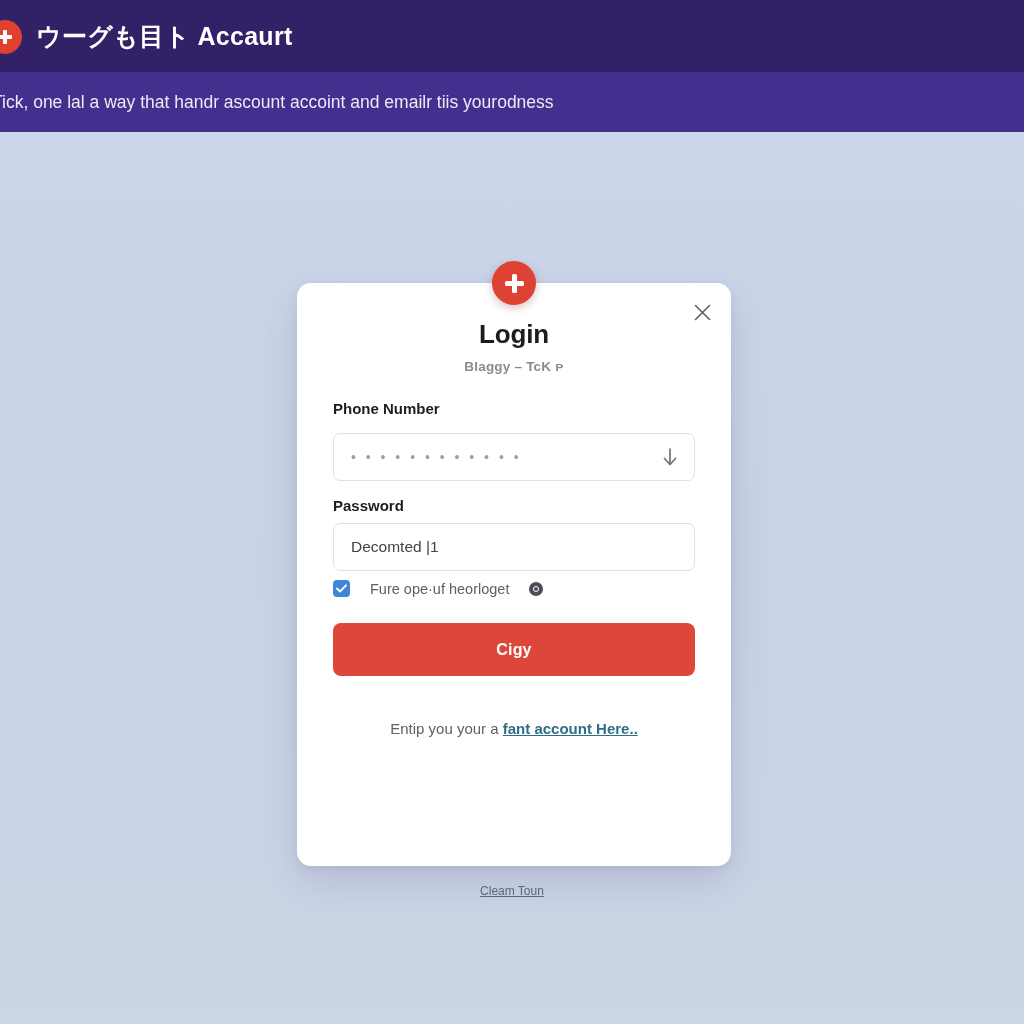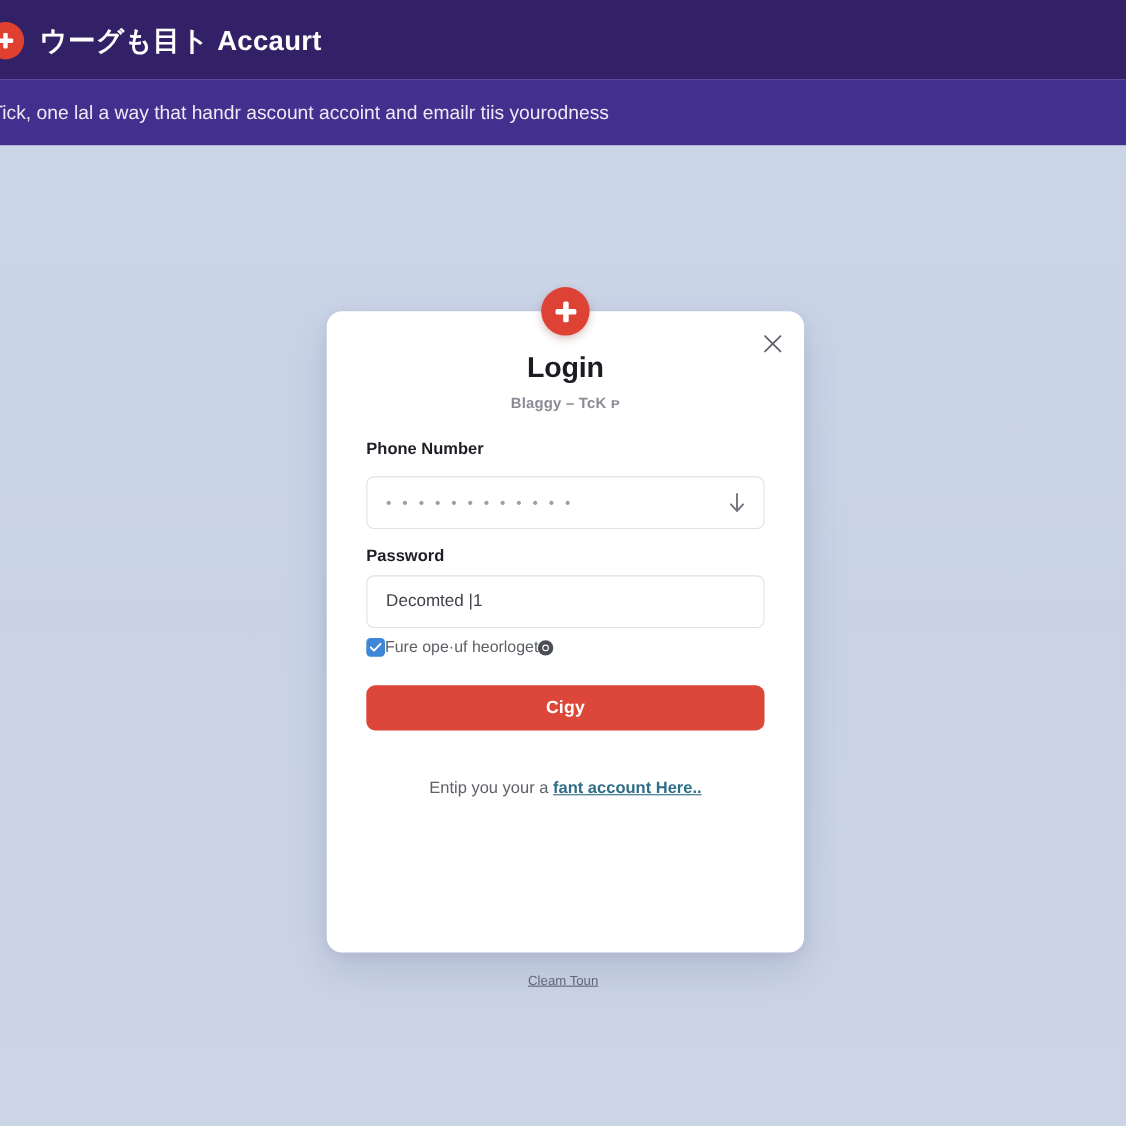--- a/index.html
+++ b/index.html
@@ -215,21 +215,21 @@
     display: flex;
     align-items: center;
     justify-content: center;
   }
 
   
   .check-row {
     display: flex;
     align-items: center;
     margin-top: 9px;
-    gap: 0;
+    gap: 20px;
   }
   .checkbox {
     width: 17px;
     height: 17px;
     border-radius: 4px;
     background: #3d86d8;
     display: flex;
     align-items: center;
     justify-content: center;
     flex: 0 0 auto;
@@ -252,21 +252,21 @@
     width: 6px;
     height: 6px;
     border-radius: 50%;
     border: 1.5px solid #ffffff;
     box-sizing: border-box;
   }
 
   .submit-btn {
     margin: 26px 0 0 0;
     width: 100%;
-    height: 41px;
+    height: 53px;
     background: #dd473a;
     border: none;
     border-radius: 8px;
     color: #ffffff;
     font-size: 16px;
     font-weight: bold;
     font-family: "Liberation Sans", sans-serif;
     cursor: pointer;
     letter-spacing: 0.2px;
   }

